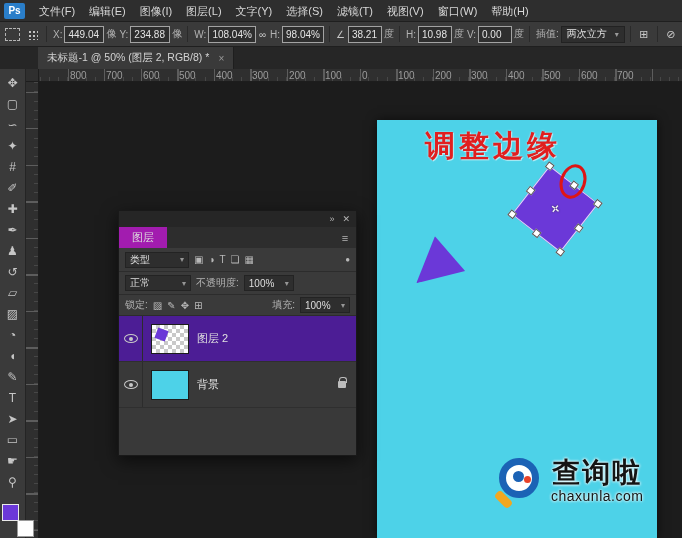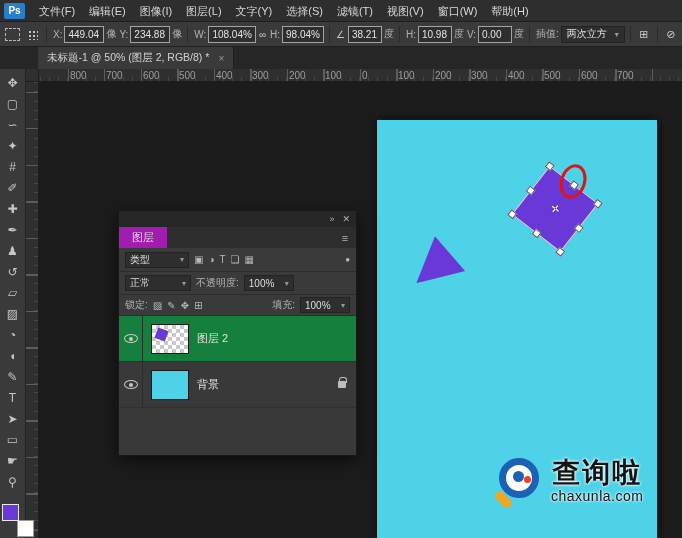--- a/index.html
+++ b/index.html
@@ -88,21 +88,21 @@
   .filter-row{height:24px;}
   .blend-row{height:23px;text-align:center;}
   .lock-row{height:21px;}
   .mini-select{height:16px;background:#2e2e2e;border:1px solid #232323;display:flex;align-items:center;justify-content:space-between;gap:6px;padding:0 4px;color:#dedede;font-size:10px;}
   .mini-caret{color:#969696;font-size:8px;}
   .mini-label{color:#b2b2b2;font-size:10px;}
   .mini-icon{color:#b8b8b8;font-size:10px;}
   .filter-row .spacer,.lock-row .spacer{flex:1;}
   .layer-list{flex:1;background:#393939;overflow:hidden;}
   .layer-row{height:46px;display:flex;align-items:center;border-bottom:1px solid #2f2f2f;}
-  .layer-row.selected{background:#15803d;}
+  .layer-row.selected{background:#4c1d95;}
   .eye-cell{width:24px;height:100%;display:grid;place-items:center;border-right:1px solid #2c2c2c;flex:none;}
   .eye-icon{position:relative;width:14px;height:9px;border:1px solid #c8c8c8;border-radius:50%;}
   .eye-icon::after{content:"";position:absolute;left:4px;top:1.5px;width:4px;height:4px;border-radius:50%;background:#c8c8c8;}
   .thumb{position:relative;width:38px;height:30px;border:1px solid #1c1c1c;margin:0 8px;flex:none;overflow:hidden;}
   .checker{background-color:#fff;background-image:linear-gradient(45deg,#c9c9c9 25%,transparent 25%,transparent 75%,#c9c9c9 75%),linear-gradient(45deg,#c9c9c9 25%,transparent 25%,transparent 75%,#c9c9c9 75%);background-size:8px 8px;background-position:0 0,4px 4px;}
   .mini-sq{position:absolute;left:4px;top:4px;width:11px;height:11px;background:#6b38d8;transform:rotate(20deg);}
   .mini-poly{position:absolute;inset:1px;background:#6b38d8;clip-path:polygon(48% 3%,96% 45%,78% 97%,10% 92%,4% 30%);}
   .thumb-bg{background:#4dd2e8;}
   .layer-name{color:#e0e0e0;font-size:11px;}
   .lock-glyph{width:8px;height:7px;background:#bdbdbd;border-radius:1px;position:relative;margin-left:auto;margin-right:10px;flex:none;}
@@ -218,20 +218,21 @@
     <span class="tool">⚲</span>
   </div>
   <div class="swatches">
     <span class="swatch-bg"></span>
     <span class="swatch-fg"></span>
   </div>
 
   <div class="surround"></div>
 
   <div class="document">
+    <div class="edge-heading">调整边缘</div>
 
     <div class="shape">
       <span class="hd" style="left:-4px;top:-4px"></span>
       <span class="hd" style="left:calc(50% - 3.5px);top:-4px"></span>
       <span class="hd" style="right:-4px;top:-4px"></span>
       <span class="hd" style="left:-4px;top:calc(50% - 3.5px)"></span>
       <span class="hd" style="right:-4px;top:calc(50% - 3.5px)"></span>
       <span class="hd" style="left:-4px;bottom:-4px"></span>
       <span class="hd" style="left:calc(50% - 3.5px);bottom:-4px"></span>
       <span class="hd" style="right:-4px;bottom:-4px"></span>

